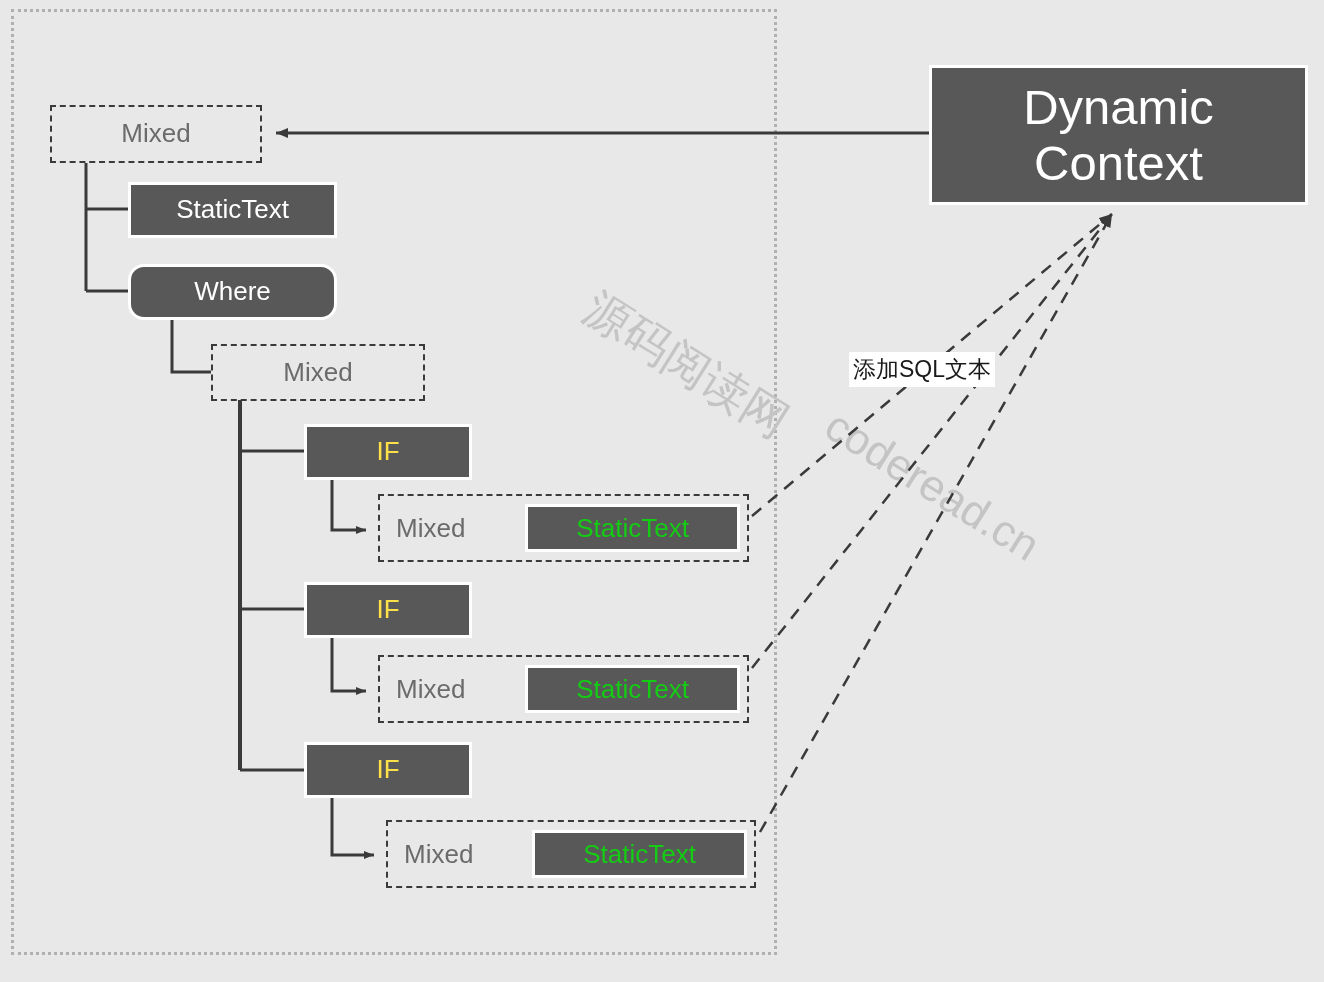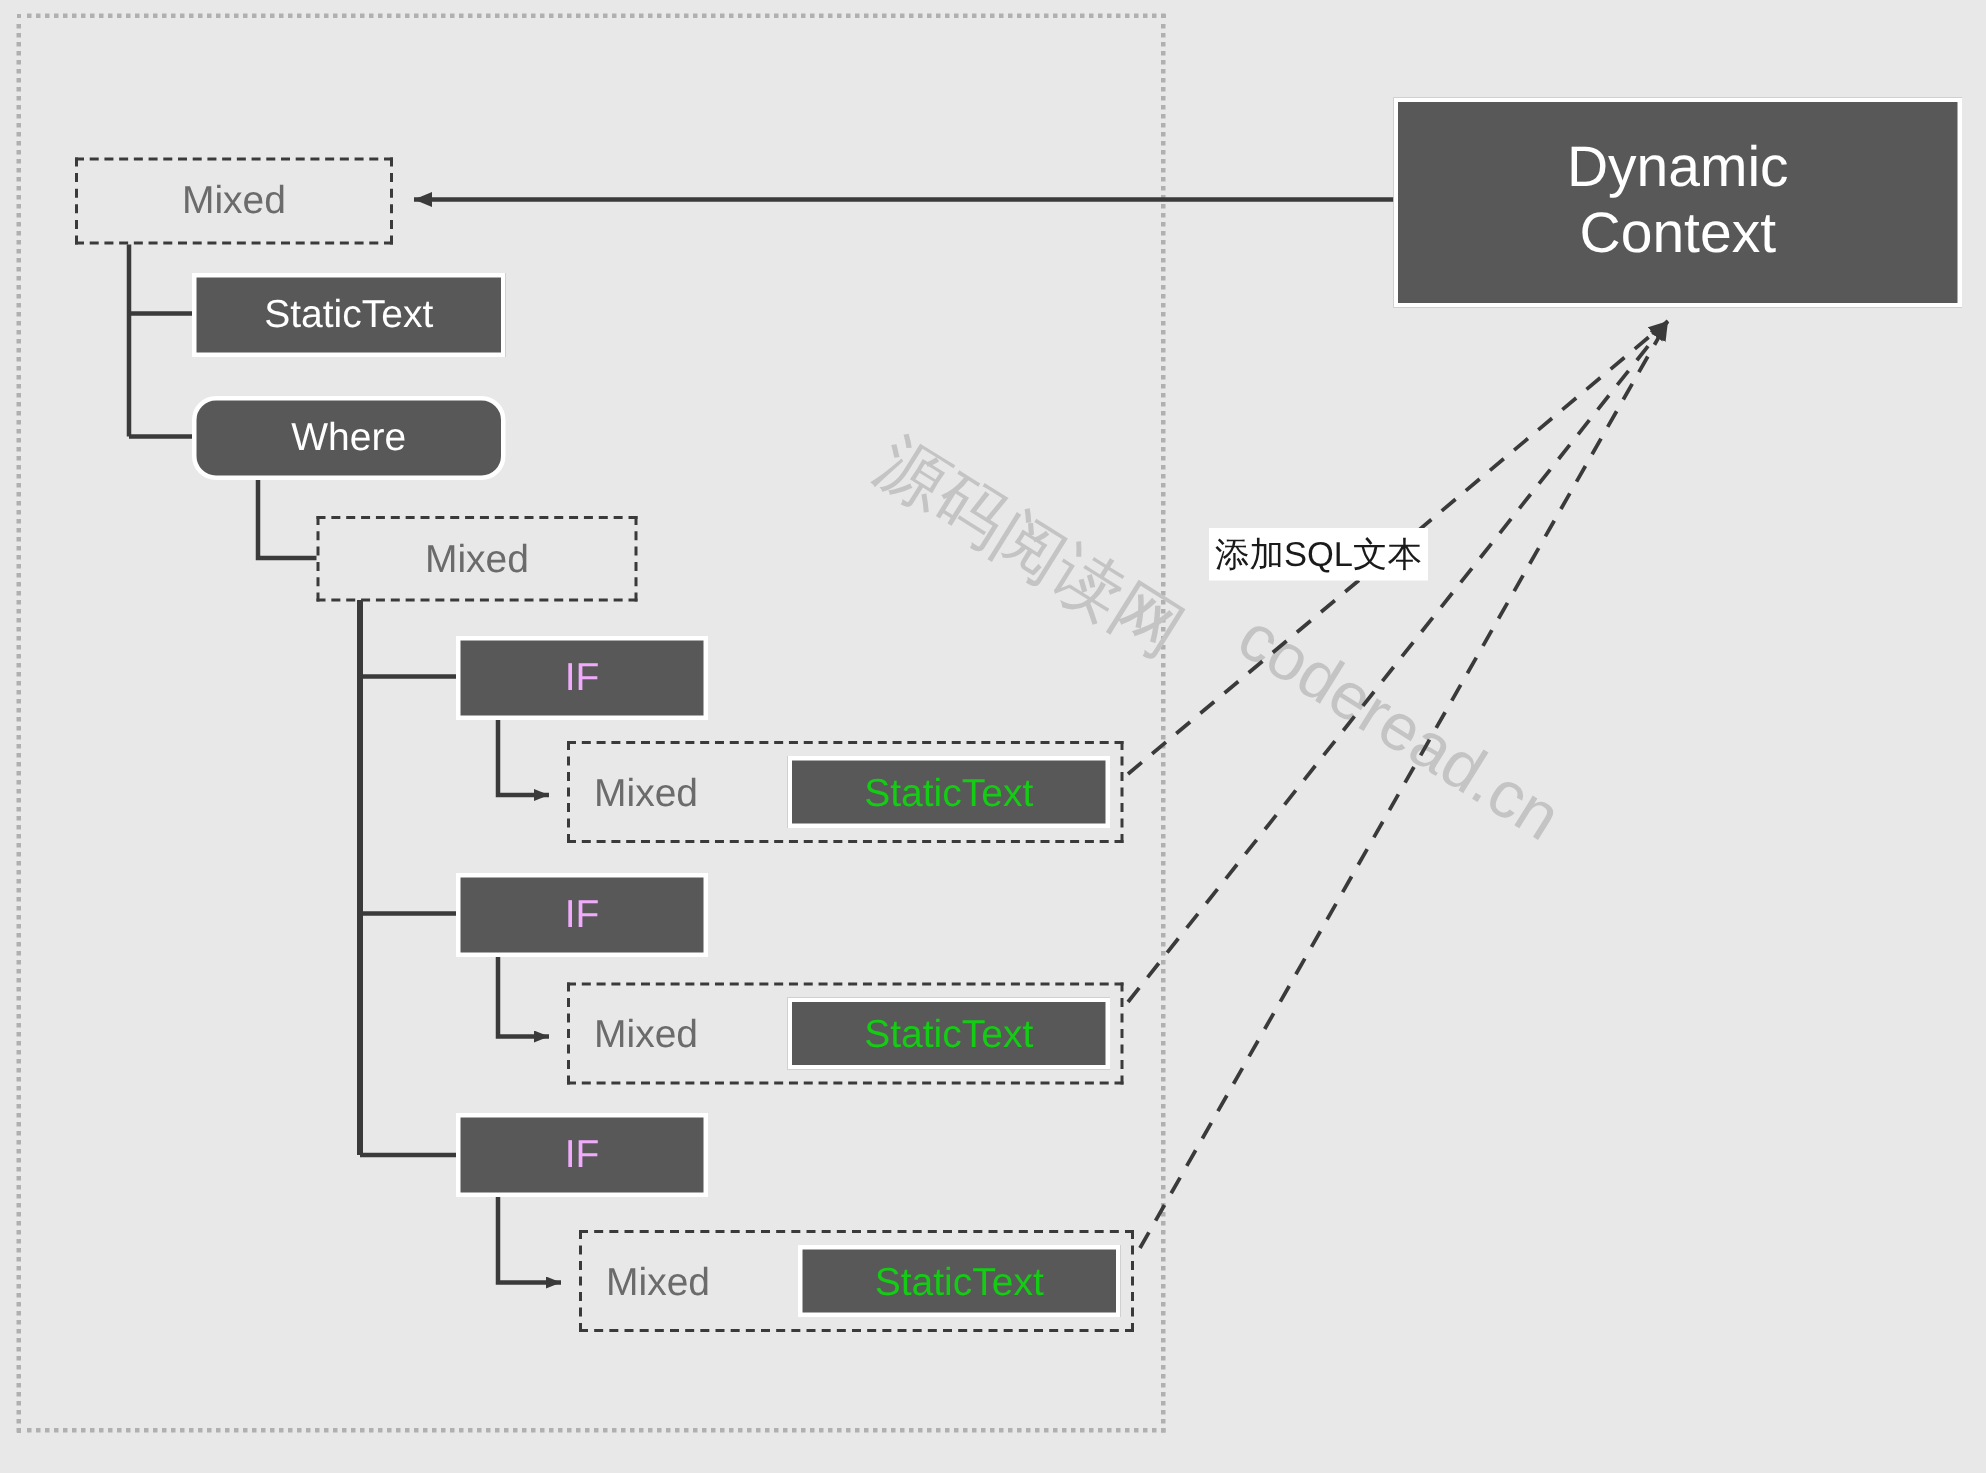--- a/index.html
+++ b/index.html
@@ -71,22 +71,22 @@
     background: transparent;
     border: 2px dashed #3a3a3a;
     color: #6b6b6b;
   }
   .node .label {
     font-size: 26px;
     line-height: 1.15;
     text-align: center;
     white-space: pre-line;
   }
-  .node.big .label { font-size: 38px; }
-  .label.orange { color: #f0abfc; }
+  .node.big .label { font-size: 49px; }
+  .label.orange { color: #fde047; }
   .label.white  { color: #ffffff; }
   .label.gray   { color: #6b6b6b; }
   
   .mixed-group {
     position: absolute;
     box-sizing: border-box;
     border: 2px dashed #3a3a3a;
     z-index: 5;
   }
   .mixed-group > .grp-label {
@@ -122,21 +122,21 @@
     position: absolute;
     left: 0; top: 0;
     width: 1324px;
     height: 982px;
     z-index: 3;
     pointer-events: none;
   }
   
   #annot-sql {
     position: absolute;
-    left: 806px;
+    left: 849px;
     top: 352px;
     background: #ffffff;
     color: #1a1a1a;
     font-size: 23px;
     padding: 2px 4px;
     white-space: nowrap;
     z-index: 8;
   }
 </style>
 </head>

